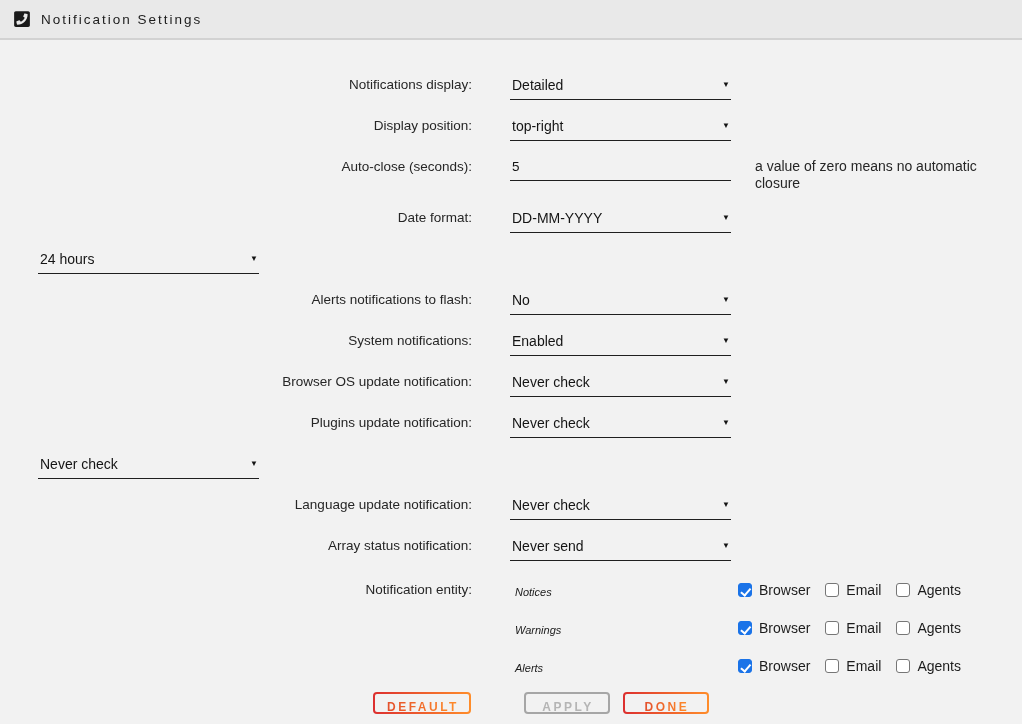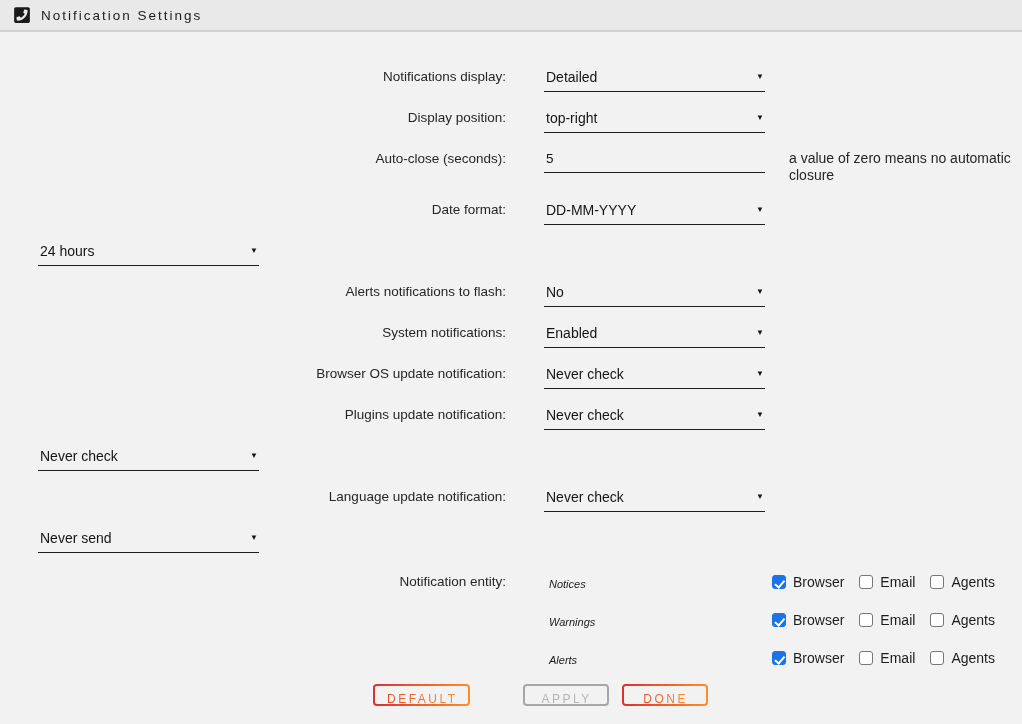--- a/index.html
+++ b/index.html
@@ -5,35 +5,35 @@
   * { box-sizing: border-box; }
   html, body { margin: 0; padding: 0; }
   body {
     width: 1022px; height: 724px; overflow: hidden;
     background: #f2f2f2;
     font-family: "Liberation Sans", "DejaVu Sans", sans-serif;
     color: #262626;
   }
   
   .titlebar {
-    height: 32px; background: #e9e9e9; border-bottom: 2px solid #d2d2d2;
+    height: 40px; background: #e9e9e9; border-bottom: 2px solid #d2d2d2;
     display: flex; align-items: center; padding: 0 14px;
   }
   .title-icon { display: flex; align-items: center; }
   .title-icon svg { display: block; }
   .page-title {
     margin: 0 0 0 11px; font-size: 13.5px; font-weight: 400;
     letter-spacing: 2px; color: #1c1c1c;
   }
   
   .content { padding-top: 36px; }
   .form-row { display: flex; align-items: flex-start; margin-bottom: 17px; }
   .row-label {
     flex: none; width: 472px; text-align: right;
-    font-size: 13.5px; line-height: 17px; color: #262626; margin-left: 34px;
+    font-size: 13.5px; line-height: 17px; color: #262626;
   }
   .row-control { flex: none; margin-left: 38px; width: 221px; }
   .select-box {
     position: relative; border-bottom: 1px solid #1f1f1f;
     padding: 0 14px 5px 2px; cursor: pointer;
   }
   .select-box .value { font-size: 14px; line-height: 17px; color: #141414; }
   .select-box .arrow {
     position: absolute; right: 1px; top: 4px;
     font-size: 8px; color: #141414; pointer-events: none;
@@ -61,21 +61,21 @@
   .cb.checked::after {
     content: ""; position: absolute; left: 4px; top: 1.5px;
     width: 3.5px; height: 7.5px;
     border: solid #ffffff; border-width: 0 2px 2px 0;
     transform: rotate(40deg);
   }
   .cb-label { margin-left: 7px; font-size: 14px; color: #1c1c1c; }
   
   .buttons { display: flex; align-items: center; margin-left: 373px; margin-top: 6px; }
   .btn {
-    font-family: inherit; font-size: 12px; font-weight: normal;
+    font-family: inherit; font-size: 12px; font-weight: bold;
     letter-spacing: 2.5px; text-transform: uppercase;
     padding: 6px 10px 6px 12px; min-width: 86px; height: 22px;
     border-radius: 4px; cursor: pointer; background: transparent;
   }
   .btn + .btn { margin-left: 13px; }
   .btn:nth-child(2) { margin-left: 53px; }
   .btn-accent {
     border: 2px solid transparent;
     background:
       linear-gradient(#f2f2f2, #f2f2f2) padding-box,
@@ -193,20 +193,21 @@
   <div class="form-row">
     <div class="row-label">Language update notification:</div>
     <div class="row-control select-box">
       <span class="value">Never check</span>
       <span class="arrow">▼</span>
     </div>
 
   </div>
 
   <div class="form-row">
+    <div class="row-label">Array status notification:</div>
     <div class="row-control select-box">
       <span class="value">Never send</span>
       <span class="arrow">▼</span>
     </div>
 
   </div>
 </div>
     <div>
   <div class="entity-row">
     <div class="row-label">Notification entity:</div>

